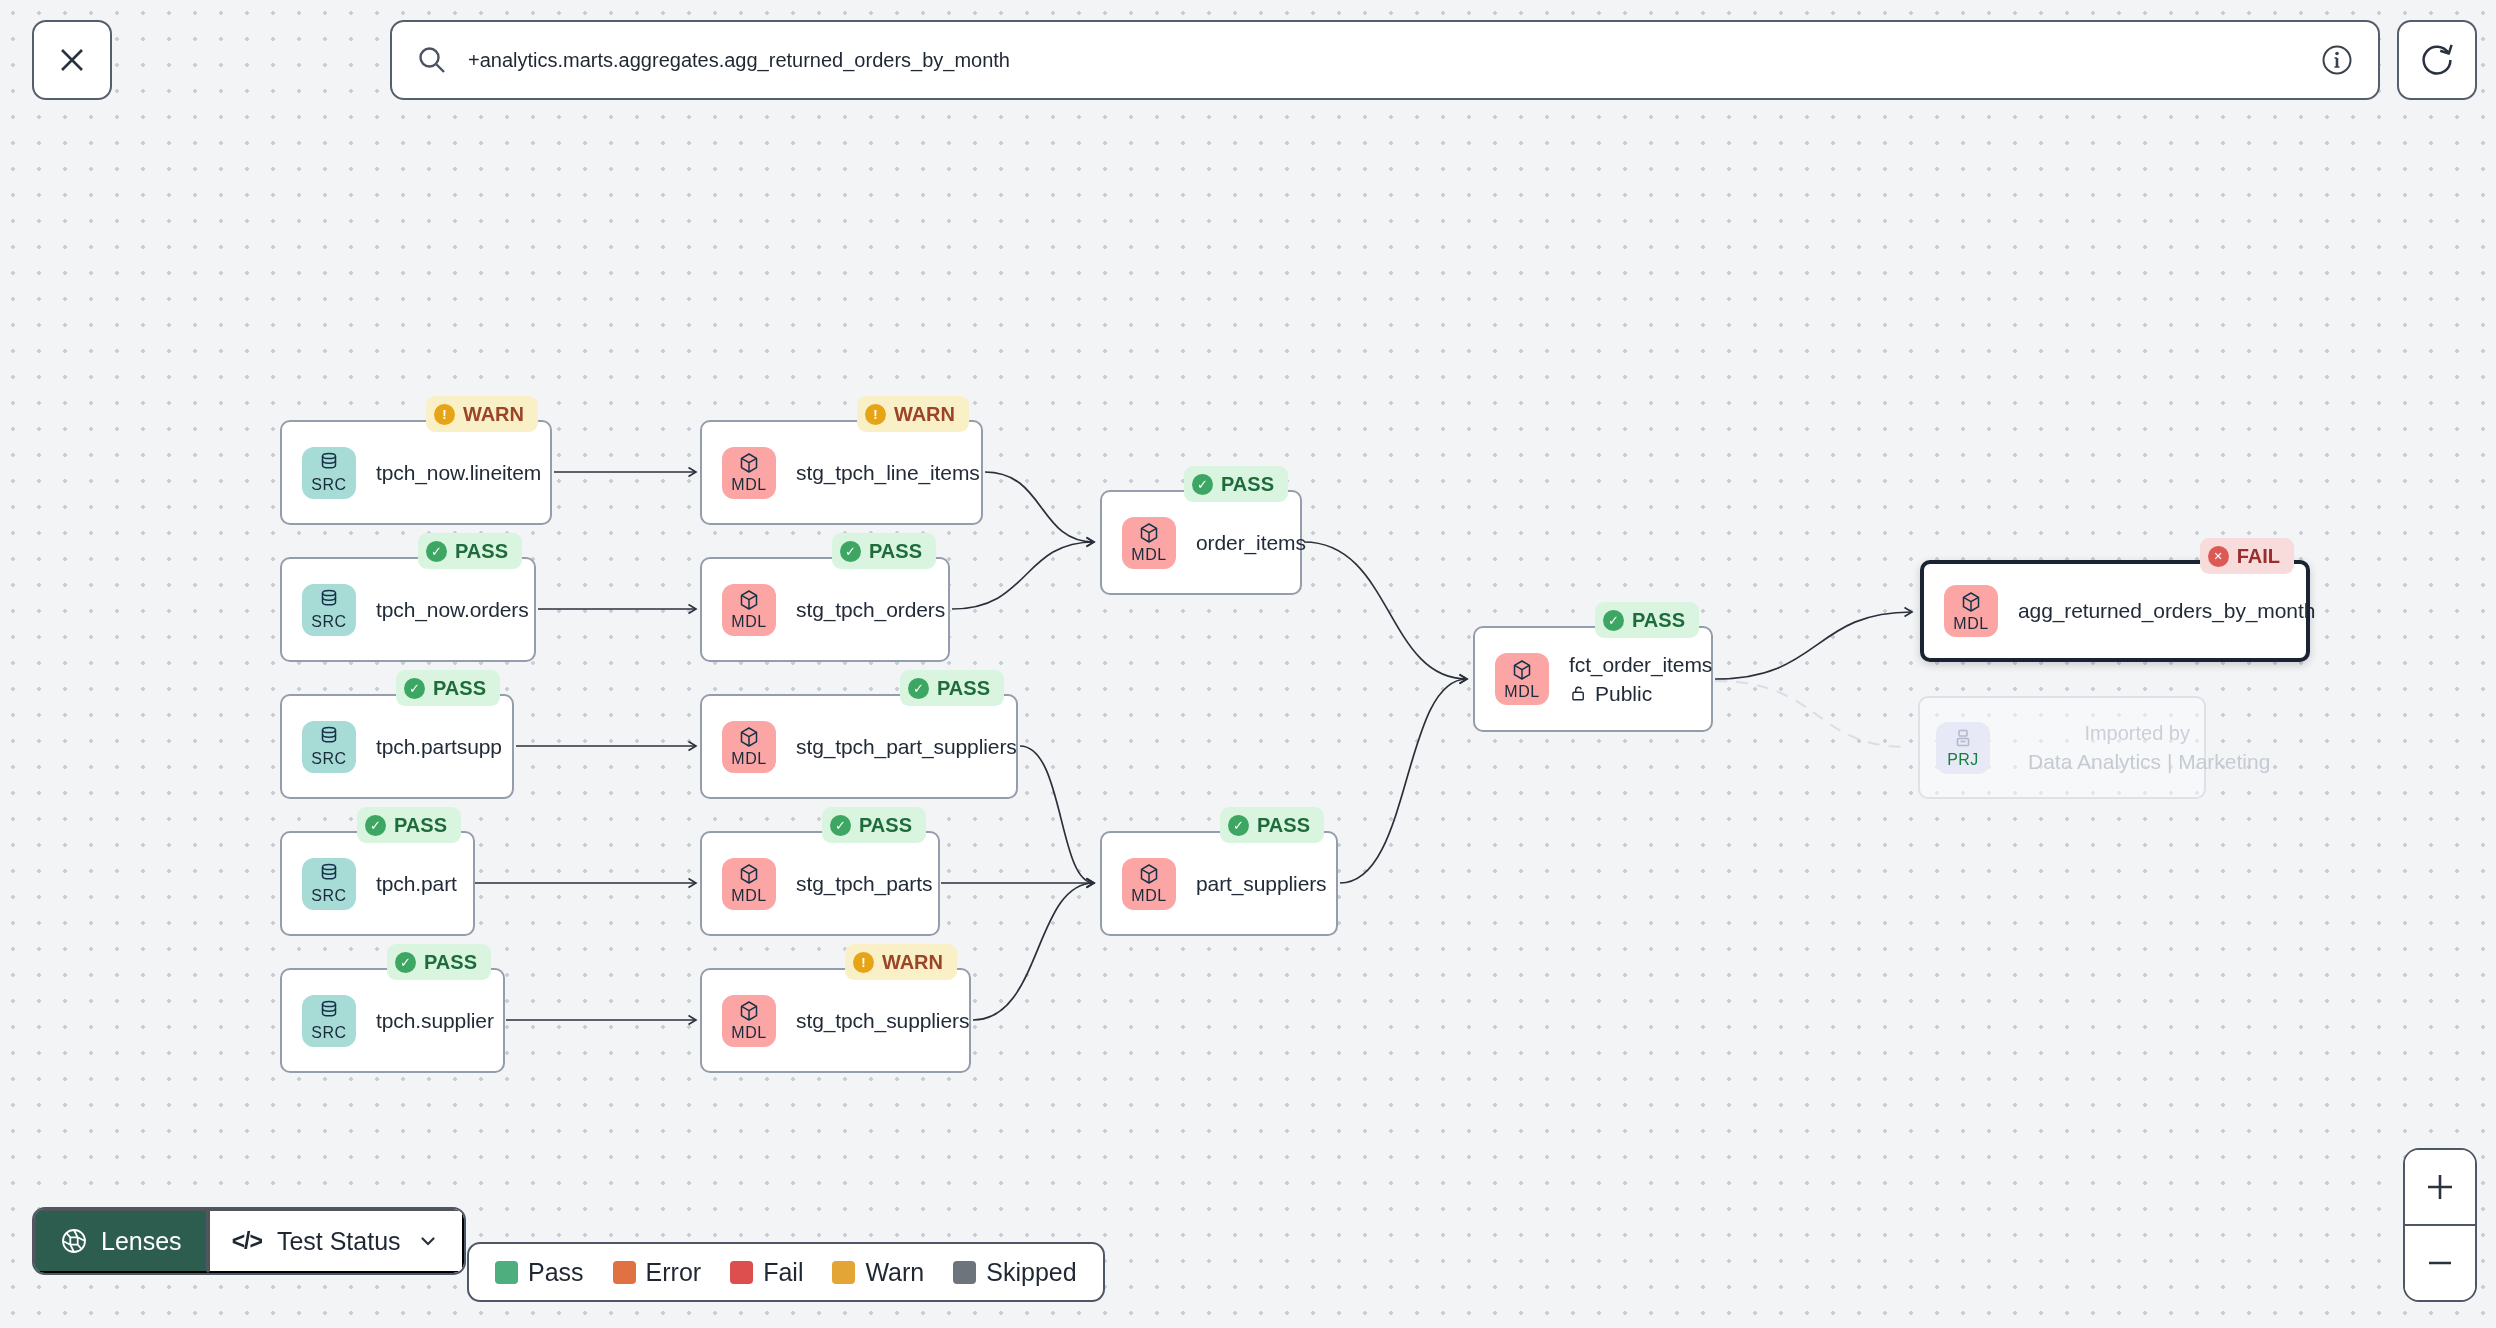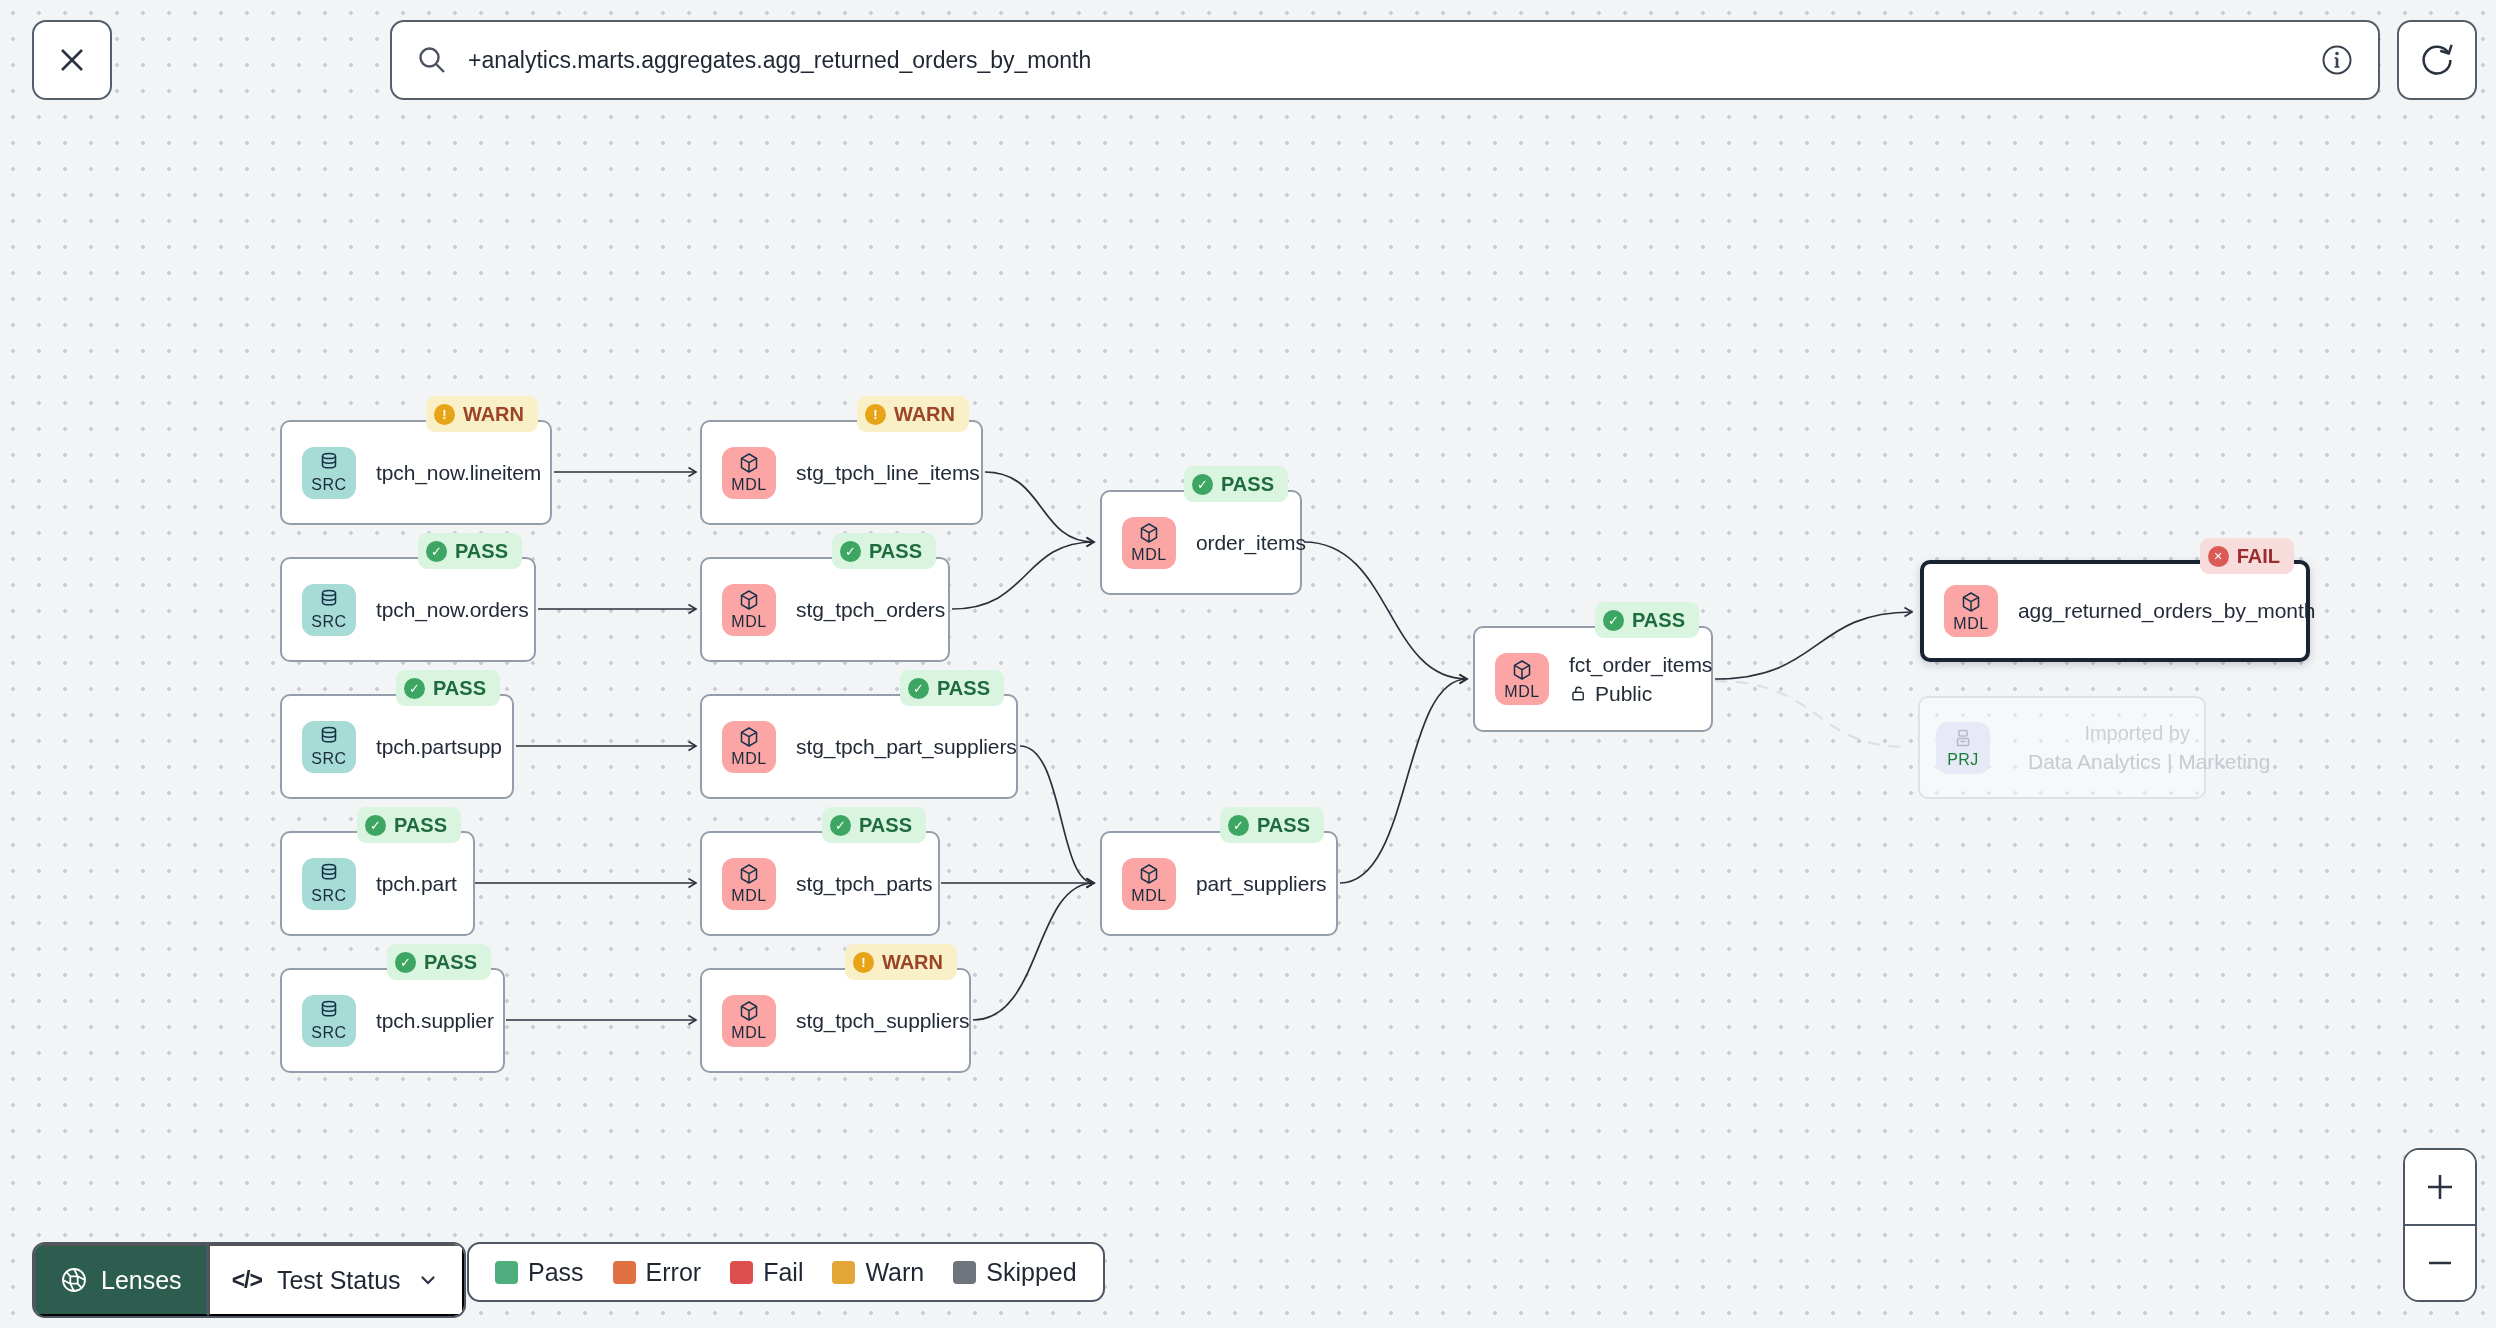--- a/index.html
+++ b/index.html
@@ -20,21 +20,21 @@
     border:2.5px solid #555E6D;border-radius:14px;
     display:flex;align-items:center;justify-content:center;cursor:pointer;
   }
   .tb-close{left:32px;width:80px;}
   .tb-breadcrumb{left:128px;width:247px;font-size:24px;color:#1F2733;}
   .searchbar{
     position:absolute;left:390px;top:20px;width:1990px;height:80px;
     background:#fff;border:2.5px solid #555E6D;border-radius:14px;
     display:flex;align-items:center;padding:0 24px;gap:20px;
   }
-  .search-text{font-size:23px;color:#1F2733;flex:1;white-space:nowrap;overflow:hidden;}
+  .search-text{font-size:20px;color:#1F2733;flex:1;white-space:nowrap;overflow:hidden;}
   .tb-refresh{left:2397px;width:80px;}
 
   
   .node{
     position:absolute;height:105px;background:#fff;
     border:2px solid #949DAB;border-radius:10px;
     display:flex;align-items:center;padding-left:20px;gap:20px;
     z-index:3;cursor:pointer;
   }
   .node.selected{border:4px solid #1A2332;box-shadow:0 3px 8px rgba(20,28,45,.18);}
@@ -71,21 +71,21 @@
     box-shadow:none;padding-left:16px;gap:14px;
   }
   .ghost .gline1{font-size:20px;color:#CBCFD8;text-align:center;}
   .ghost .gline2{font-size:21px;color:#C5CAD3;white-space:nowrap;margin-left:24px;}
 
   
   .edges{position:absolute;left:0;top:0;z-index:2;pointer-events:none;}
 
   
   .lens-group{
-    position:absolute;left:32px;top:1242px;height:76px;z-index:5;
+    position:absolute;left:32px;top:1207px;height:68px;z-index:5;
     display:flex;border:2.5px solid #4D5765;border-radius:13px;overflow:hidden;background:#fff;
   }
   .lenses-btn{
     background:#2D5D4F;color:#fff;display:flex;align-items:center;gap:13px;
     padding:0 24px;font-size:25px;cursor:pointer;border-right:2.5px solid #4D5765;
   }
   .teststatus-btn{
     background:#fff;display:flex;align-items:center;gap:15px;
     padding:0 22px;font-size:25px;color:#1F2733;cursor:pointer;
   }

